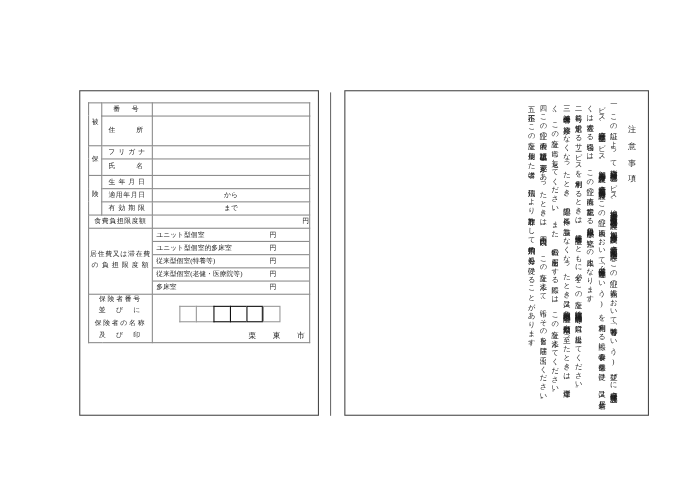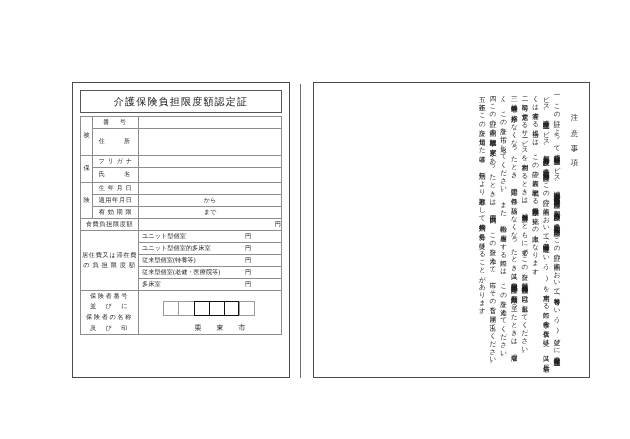--- a/index.html
+++ b/index.html
@@ -122,21 +122,21 @@
     border-right:none;
     box-sizing:border-box;
   }
   .boxrow span:last-child{border-right:0.7px solid #9a9a9a;}
   .boxrow span.heavy{
     border:1.3px solid #111;
     border-right:none;
   }
   .boxrow span.heavy.last-heavy{border-right:1.3px solid #111;}
   .city{
-    text-align:center;
+    text-align:right;
     margin-top:7px;
     font-size:7px;
     letter-spacing:4px;
     padding-left:24px;
     font-family:Liberation Serif, serif;
   }
 
   
   .divider{
     position:absolute;left:300px;top:84px;
@@ -182,21 +182,20 @@
   .vcol.item{max-height:100%;}
 </style>
 </head>
 <body>
 
 <div class="page">
 
 
   <div class="cert">
 
-    <div class="cert-title">介護保険負担限度額認定証</div>
 
     <div class="issue-date"></div>
 
     <table class="grid">
       <tbody>
           <tr>
         <td class="vlabel" rowspan="3">被</td>
         <td class="rowlabel">番　号</td>
         <td class="fieldcell"></td>
       </tr>

